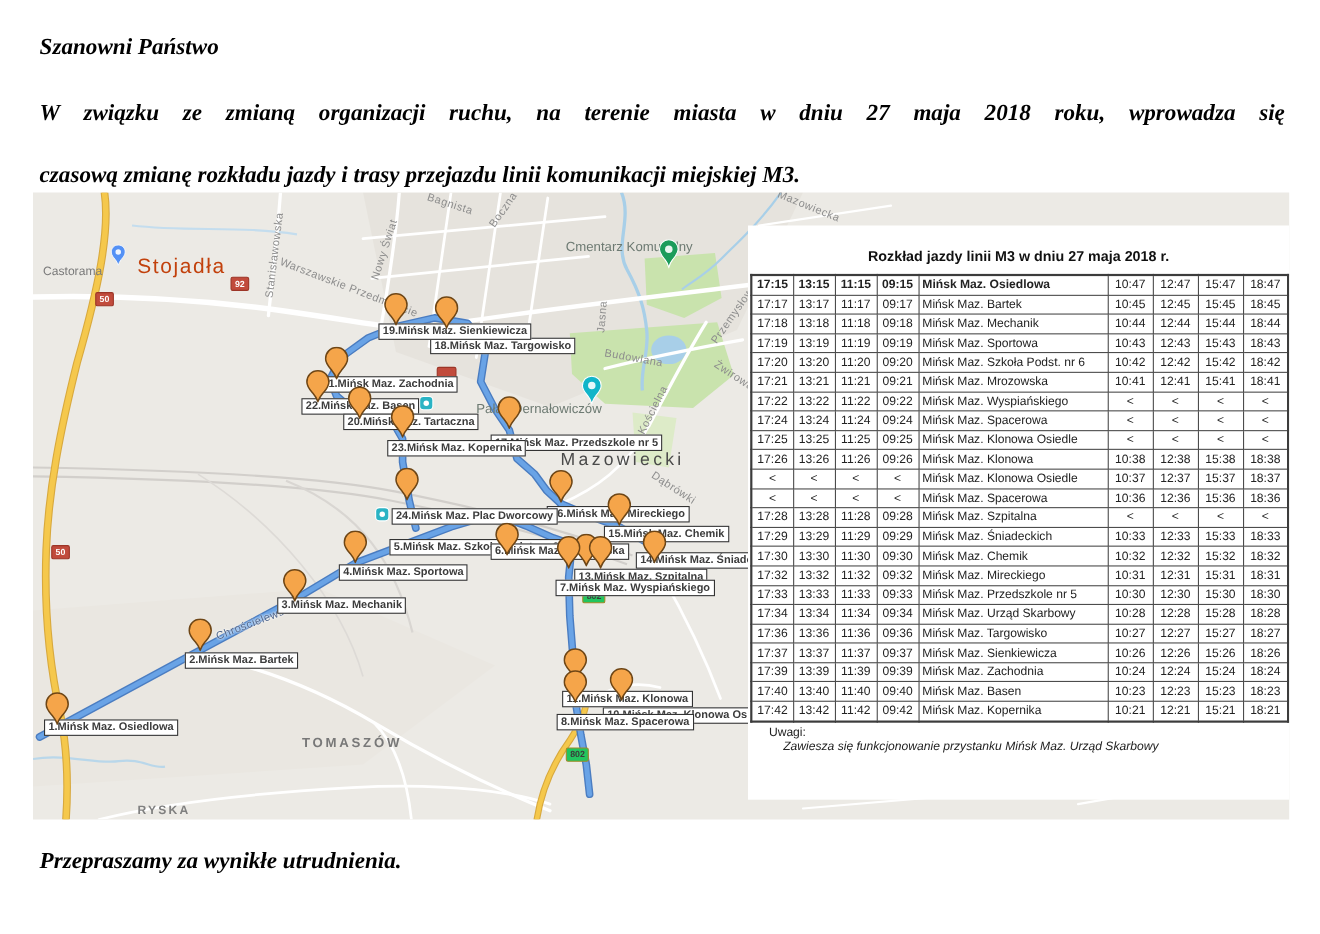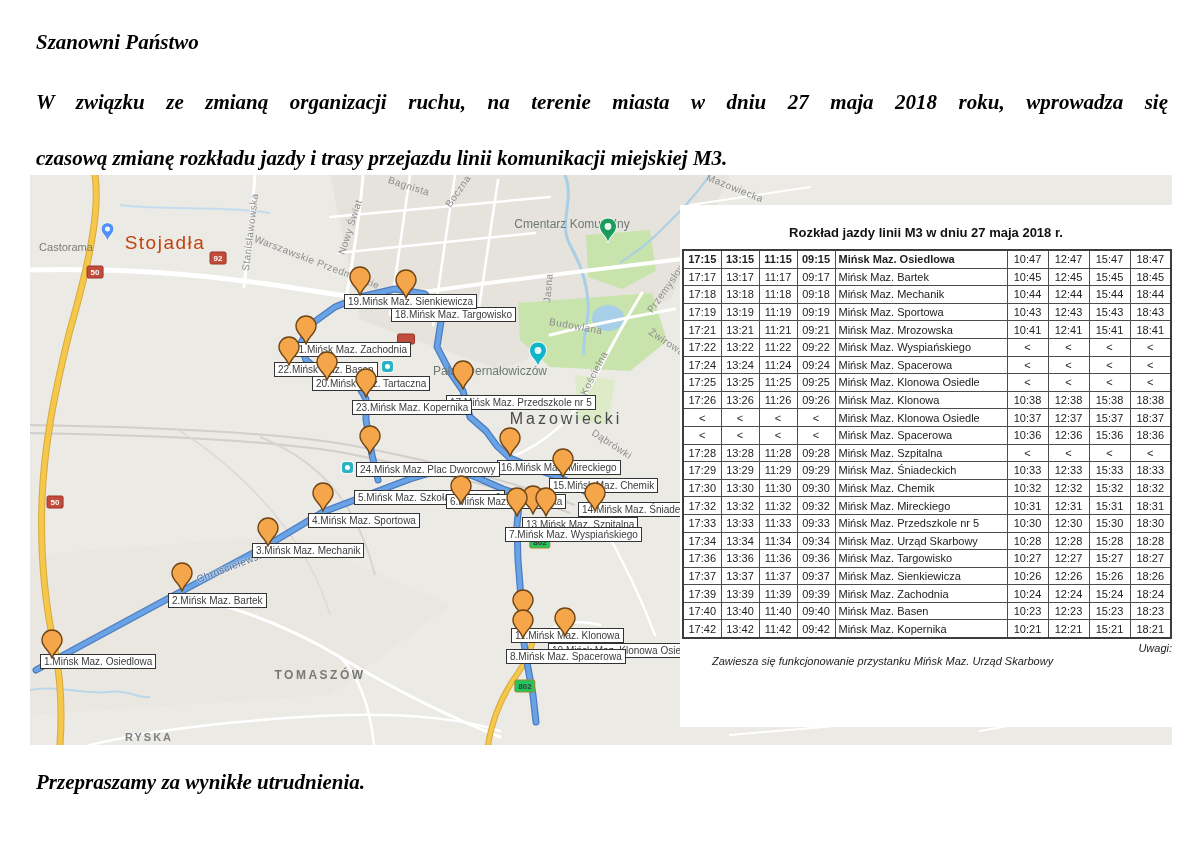--- a/index.html
+++ b/index.html
@@ -29,39 +29,39 @@
   .place-small{font-size:11px;color:#808080;letter-spacing:2px;font-weight:bold;}
   .place-poi{font-size:12px;color:#6d7a72;}
   .place-shop{font-size:11px;color:#7a7a7a;}
 
   .badge{position:absolute;font-size:8px;font-weight:bold;line-height:9px;
          padding:1px 3px;border-radius:2px;transform:translate(-50%,-50%);margin-left:12px;}
   .badge-red{background:#C14B3C;color:#fff;border:1px solid #9c3527;}
   .badge-yellow{background:#22c55e;color:#3a3a3a;border:1px solid #a08a28;}
 
   .stop-label{position:absolute;background:#fff;border:1px solid #333;color:#3c3c3c;
-              font-size:10px;line-height:13px;height:13px;padding:0 3px;white-space:nowrap;}
+              font-size:10px;line-height:13px;height:13px;padding:0 3px;white-space:nowrap;font-weight:bold;}
   .stop-pin{position:absolute;width:22px;height:30px;}
   .poi-pin{position:absolute;}
   .sq-icon{position:absolute;width:11px;height:11px;border-radius:3px;background:#2ab3c4;
            box-shadow:0 0 0 1px #fff;}
   .sq-icon::after{content:"";position:absolute;left:3px;top:3px;width:5px;height:5px;
            border-radius:50%;background:#fff;}
 
   
   #tt-panel{position:absolute;left:650px;top:30px;width:492px;height:522px;
             background:#fff;z-index:5;}
   #tt-title{font-weight:bold;font-size:13px;color:#111;text-align:center;padding:8px 0 9px 0;margin-top:12px;}
   #tt-table{border-collapse:collapse;table-layout:fixed;width:488px;margin-left:2px;
             font-size:11px;color:#222;border:2px solid #3c3c3c;}
   #tt-table td{border:1px solid #4c4c4c;height:16.6px;text-align:center;padding:0;
                overflow:hidden;white-space:nowrap;}
   #tt-table td.name{text-align:left;padding-left:3px;}
   #tt-table td.b{font-weight:bold;}
-  #tt-uwagi{font-style:italic;font-size:11px;margin:3px 0 0 19px;color:#222;text-align:right;}
+  #tt-uwagi{font-size:11px;margin:3px 0 0 19px;color:#222;}
   #tt-note{font-style:italic;font-size:11px;margin:1px 0 0 32px;color:#222;}
 </style>
 </head>
 <body>
 
 <div id="salutation" class="doc-serif">Szanowni Państwo</div>
 <div id="paragraph" class="doc-serif">
   <div class="jline">W związku ze zmianą organizacji ruchu, na terenie miasta w dniu 27 maja 2018 roku, wprowadza się</div>
   <div>czasową zmianę rozkładu jazdy i trasy przejazdu linii komunikacji miejskiej M3.</div>
 </div>
@@ -323,20 +323,31 @@
             <td class="">13:19</td>
             <td class="">11:19</td>
             <td class="">09:19</td>
             <td class="name">Mińsk Maz. Sportowa</td>
             <td class="">10:43</td>
             <td class="">12:43</td>
             <td class="">15:43</td>
             <td class="">18:43</td>
           </tr>
           <tr>
+            <td class="">17:20</td>
+            <td class="">13:20</td>
+            <td class="">11:20</td>
+            <td class="">09:20</td>
+            <td class="name">Mińsk Maz. Szkoła Podst. nr 6</td>
+            <td class="">10:42</td>
+            <td class="">12:42</td>
+            <td class="">15:42</td>
+            <td class="">18:42</td>
+          </tr>
+          <tr>
             <td class="">17:21</td>
             <td class="">13:21</td>
             <td class="">11:21</td>
             <td class="">09:21</td>
             <td class="name">Mińsk Maz. Mrozowska</td>
             <td class="">10:41</td>
             <td class="">12:41</td>
             <td class="">15:41</td>
             <td class="">18:41</td>
           </tr>

